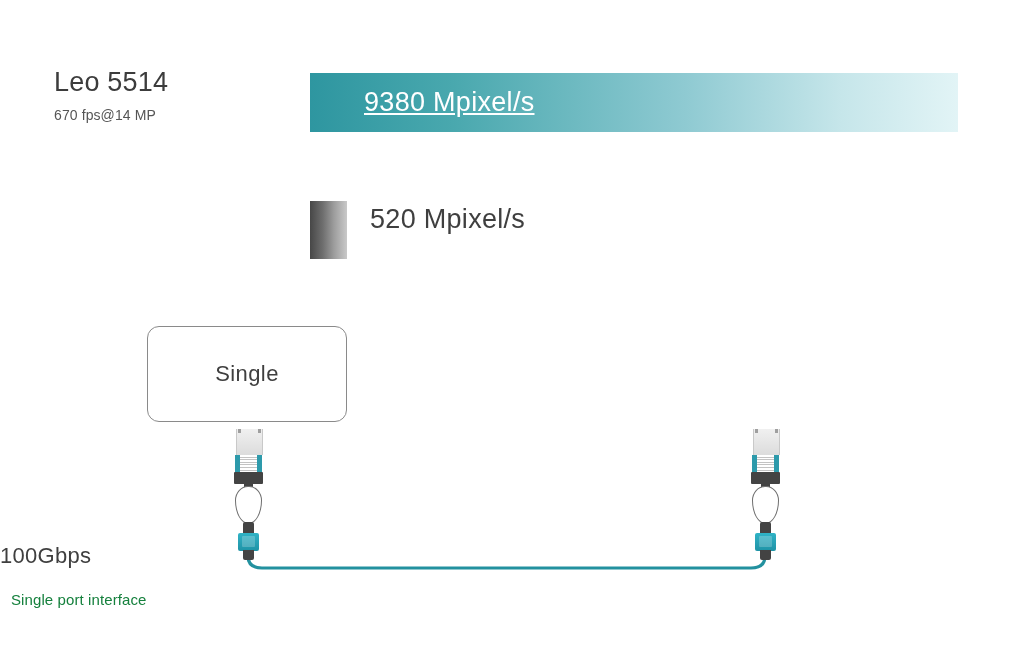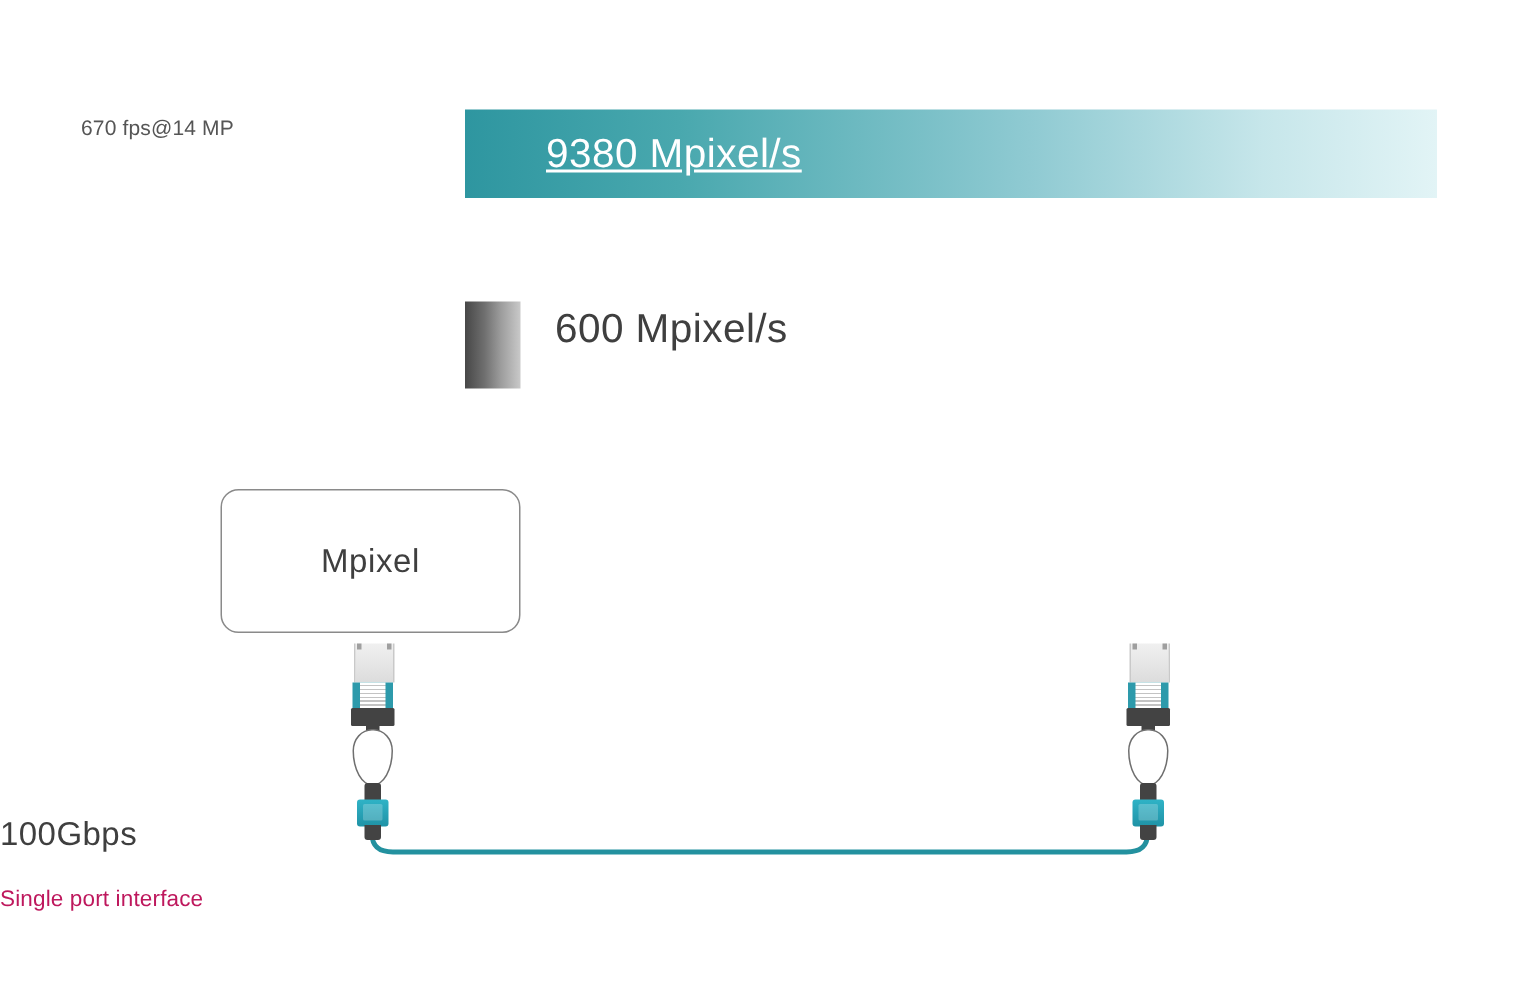--- a/index.html
+++ b/index.html
@@ -253,43 +253,45 @@
     top: 529px;
     font-size: 22px;
     color: #3f3f3f;
     letter-spacing: 0.3px;
   }
   #cable-note {
     left: 0;
     right: 0;
     top: 577px;
     font-size: 15px;
-    color: #be185d;
+    color: #15803d;
     letter-spacing: 0.1px;
+    padding-left: 11px;
   }
 </style>
 </head>
 <body>
 
 <div class="stage">
 
   <div class="row-label" id="row-leo">
+    <div class="title">Leo 5514</div>
     <div class="sub">670 fps@14 MP</div>
   </div>
 
   <div class="bar-teal">
     <span class="bar-value">9380 Mpixel/s</span>
   </div>
 
 
   <div class="bar-gray"></div>
-  <div class="gray-value">600 Mpixel/s</div>
+  <div class="gray-value">520 Mpixel/s</div>
 
   <div class="node-box" id="node-camera">
-    <span class="node-label">Mpixel</span>
+    <span class="node-label">Single</span>
   </div>
 
 
   <svg class="cable-svg" viewBox="0 0 1012 670">
     <path d="M248,540 L248,556 Q248,568 262,568 L751,568 Q765,568 765,556 L765,540" fill="none" stroke="#23919f" stroke-width="3.2" stroke-linecap="round"></path>
   </svg>
 
   <div class="xcvr" id="xcvr-left">
     <div class="body"></div>
     <div class="latch">

